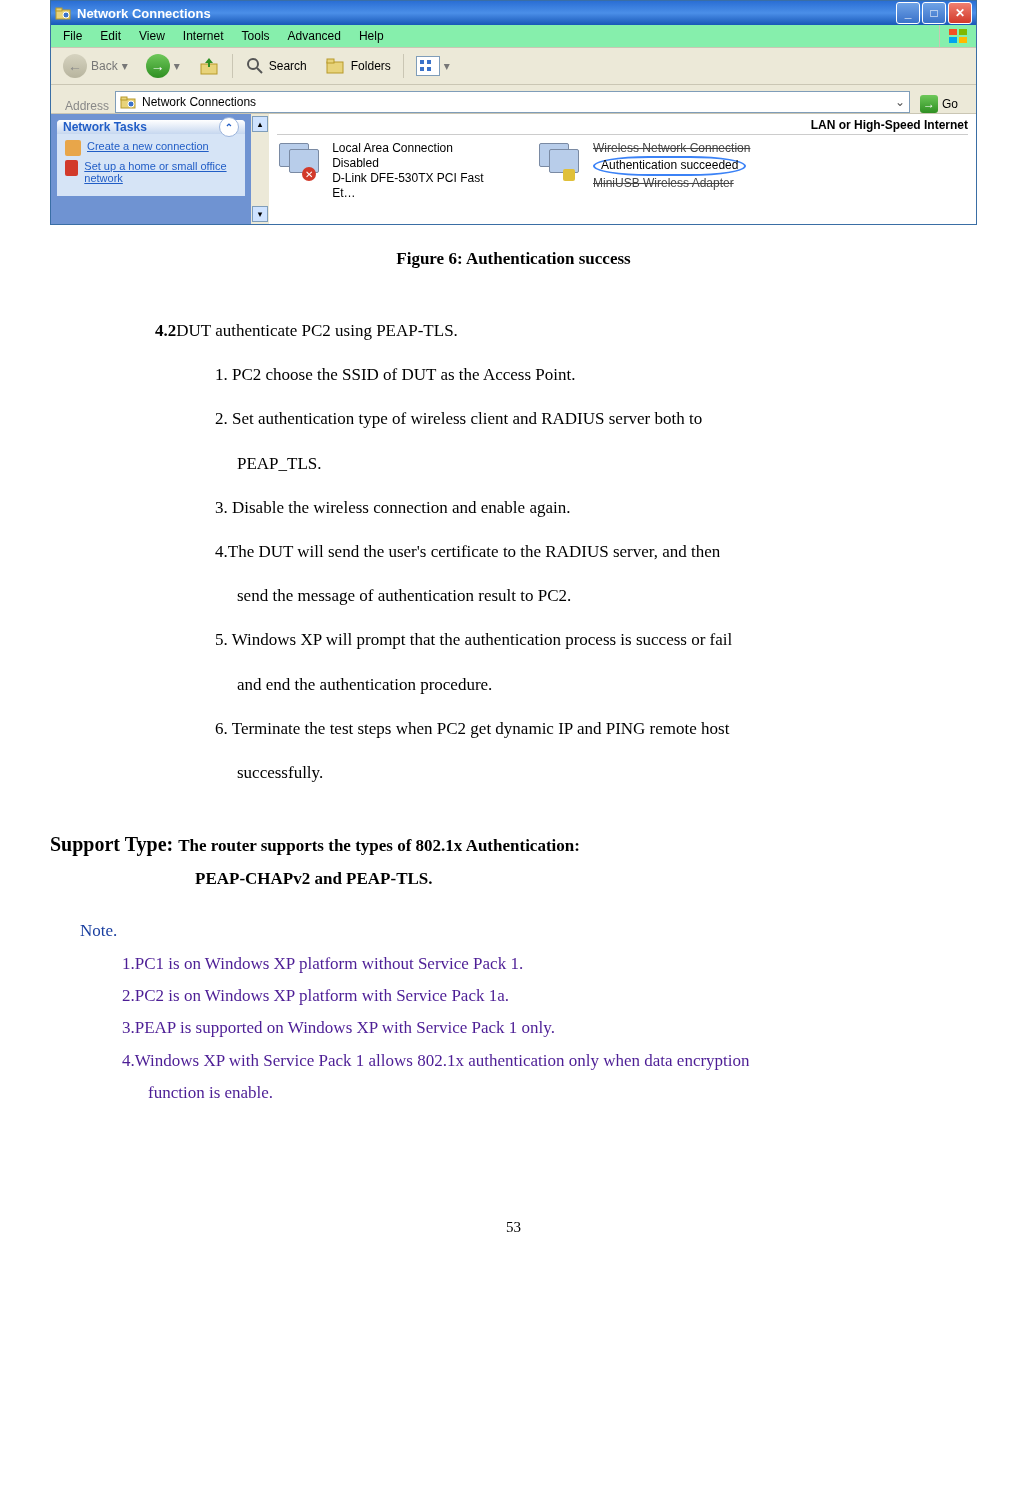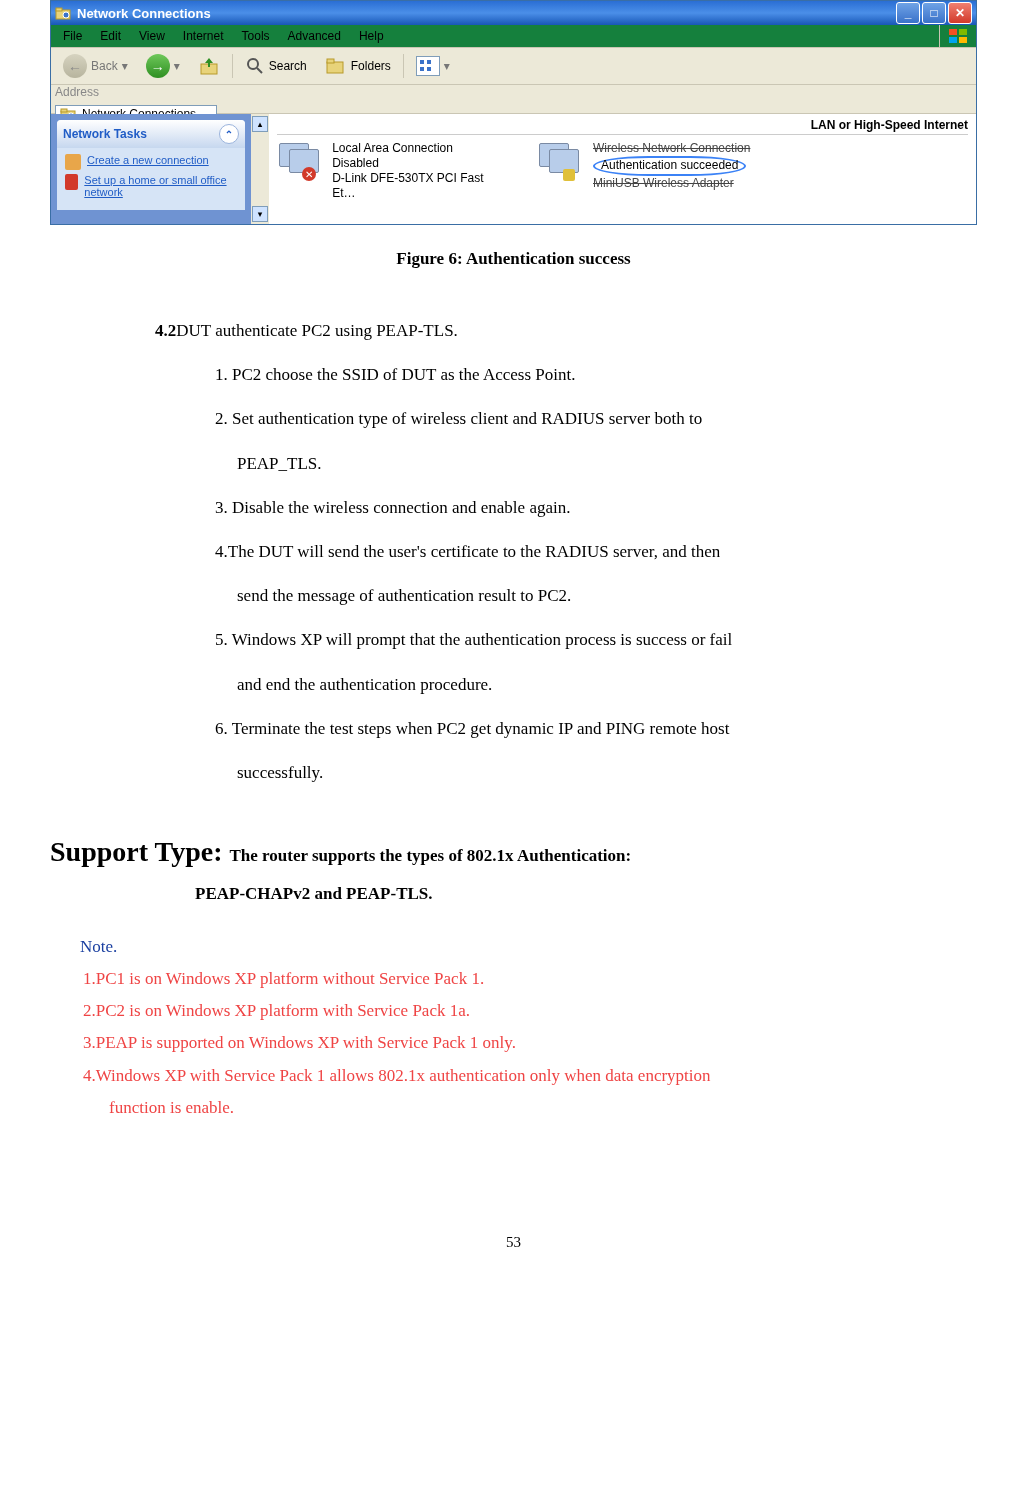--- a/index.html
+++ b/index.html
@@ -40,21 +40,21 @@
   border: 1px solid #fff;
   border-radius: 3px;
   display: flex; align-items: center; justify-content: center;
   font-family: Arial, sans-serif; font-size: 12px; color: #fff;
 }
 .win-btn.min { background: linear-gradient(#6fa3e6,#3a72c9); }
 .win-btn.max { background: linear-gradient(#6fa3e6,#3a72c9); }
 .win-btn.close { background: linear-gradient(#f08070,#d23a2b); }
 .menu-bar {
   height: 22px;
-  background: #15803d;
+  background: #86efac;
   display: flex;
   align-items: center;
   font-family: Tahoma, sans-serif;
   font-size: 12px;
   padding-left: 4px;
   gap: 2px;
   border-bottom: 1px solid #cac6b4;
 }
 .menu-item { padding: 2px 8px; }
 .menu-logo {
@@ -83,27 +83,26 @@
 .icon-circle {
   width: 24px; height: 24px; border-radius: 50%;
   display: inline-flex; align-items: center; justify-content: center;
   color: #fff; font-size: 14px;
 }
 .icon-gray { background: linear-gradient(#d6d3c0,#b7b49e); color:#888; }
 .icon-green { background: linear-gradient(#6ec85a,#2f8f22); }
 .addr-bar {
   height: 28px;
   background: #ece9d8;
-  display: flex; align-items: flex-start;
+  display: flex; align-items: flex-end;
   gap: 6px;
-  padding: 0 4px;
+  padding: 0 14px;
   border-bottom: 1px solid #cac6b4;
   font-family: Tahoma, sans-serif;
   font-size: 12px;
-  flex-direction: column;
 }
 .addr-label { color: #888; }
 .addr-field {
   flex: 1; height: 20px; background: #fff;
   border: 1px solid #7f9db9;
   display: flex; align-items: center; gap: 6px;
   padding: 0 4px;
 }
 .go-btn {
   display: flex; align-items: center; gap: 4px;
@@ -126,21 +125,21 @@
   box-sizing: border-box;
 }
 .task-panel {
   background: #d6e4f6;
   border-radius: 4px 4px 0 0;
   font-family: Tahoma, sans-serif;
 }
 .task-head {
   background: linear-gradient(#fff,#c6d7ef);
   border-radius: 4px 4px 0 0;
-  height: 28px;
+  height: 14px;
   display: flex; align-items: center; justify-content: space-between;
   padding: 0 6px;
   font-weight: bold; font-size: 12px; color: #215dc6;
 }
 .collapse {
   width: 18px; height: 18px; border-radius: 50%; background: #fff;
   border: 1px solid #9bb4dc;
   display: inline-flex; align-items: center; justify-content: center;
   font-size: 10px; color: #215dc6;
 }
@@ -243,33 +242,33 @@
 .steps .step { }
 .steps .cont { padding-left: 22px; }
 .support-block {
   margin-top: 30px;
   font-size: 17px;
   line-height: 1.9;
 }
 .support-block .line1 {
 }
 .support-block .st-label {
-  font-size: 28px; font-weight: bold;
+  font-size: 20px; font-weight: bold;
 }
 .support-block .st-body {
   font-weight: bold;
 }
 .support-block .line2 {
   font-weight: bold;
   margin-left: 145px;
 }
 .note-label { color: #1a3fa0; margin-left: 30px; margin-top: 20px; }
 .notes {
-  color: #ef4444;
-  margin-left: 33px;
+  color: #4c1d95;
+  margin-left: 72px;
   font-size: 17px;
   line-height: 1.9;
 }
 .notes .ncont { margin-left: 26px; }
 .pagenum {
   text-align: center;
   font-size: 15px;
   margin-top: 110px;
 }
 svg { display: block; }

